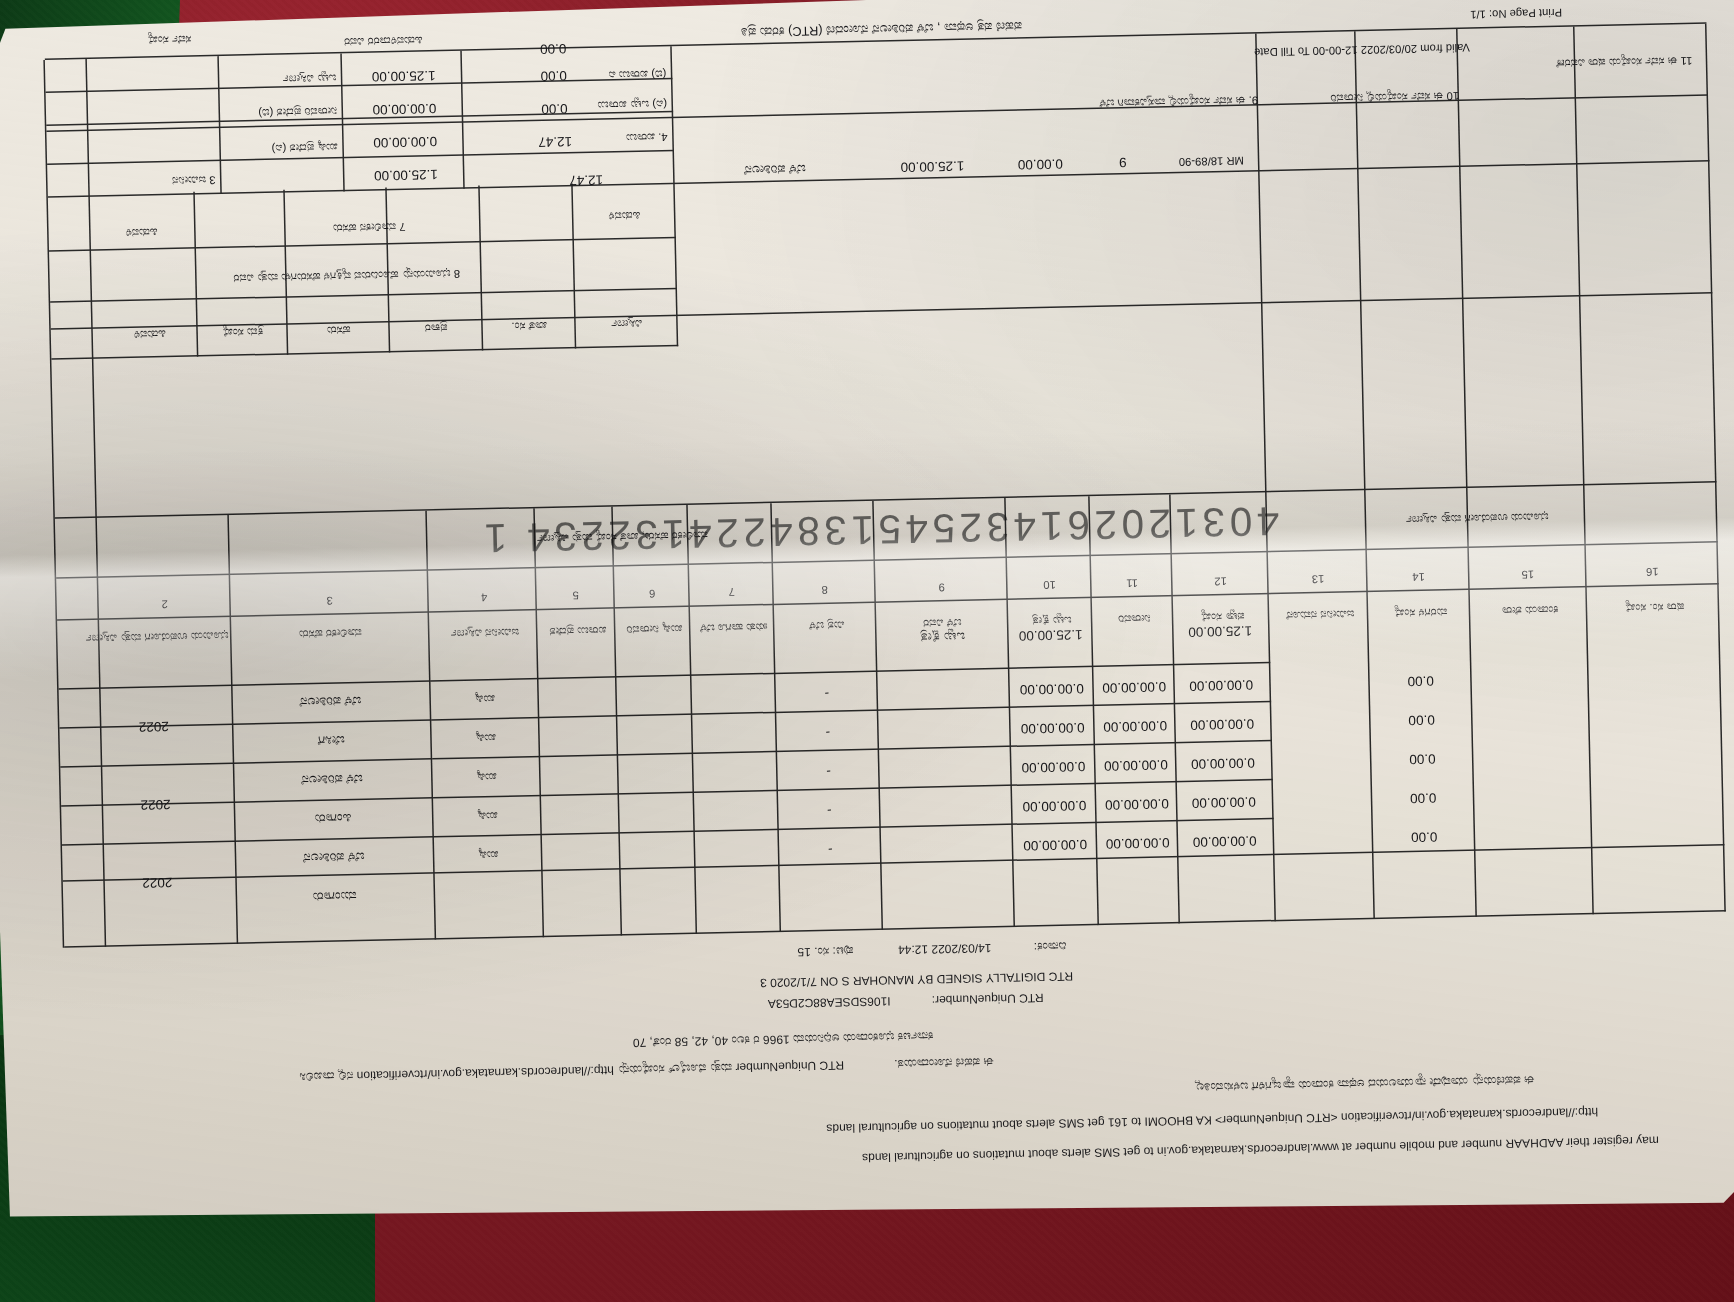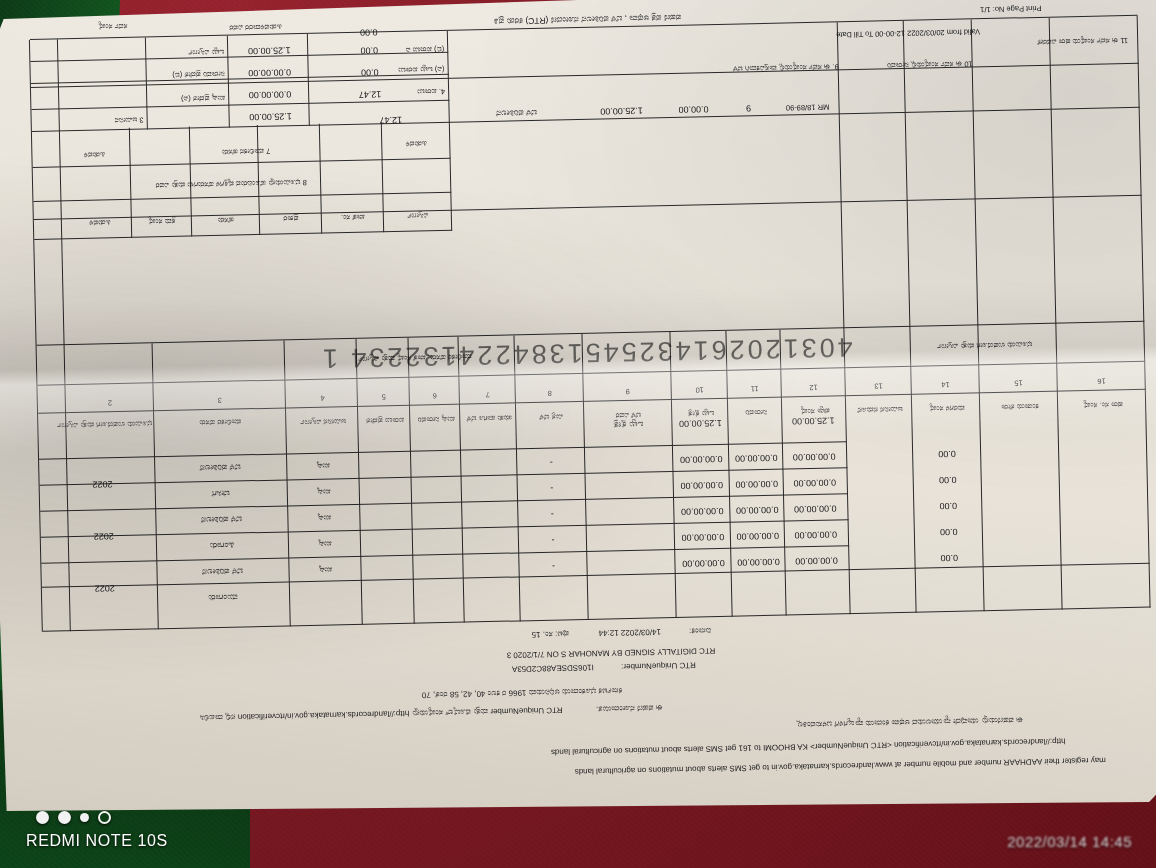--- a/index.html
+++ b/index.html
@@ -285,24 +285,14 @@
       <div class="tx s" style="left:886px;top:796px;">ಹಿಡುವಳಿದಾರರ ವಿವರ</div>
       <div class="tx s" style="left:1040px;top:800px;">ಸರ್ವೆ ಸಂಖ್ಯೆ</div>
 
       <div class="bignum" style="left:322px;top:452px;">4031202614325451384224132234 1</div>
     </div>
 
     <div class="paper-shade"></div>
     <div class="paper-fold"></div>
   </div>
 
-  <div class="shotbar">
-    <div class="dots">
-      <i></i>
-      <i></i>
-      <i class="sm"></i>
-      <i class="r"></i>
-    </div>
-    <div class="redmi">REDMI NOTE 10S</div>
-    <div class="stamp"><span class="blur">2022/03/14 14:45</span></div>
-  </div>
 
 </div>
 
 </body></html>

